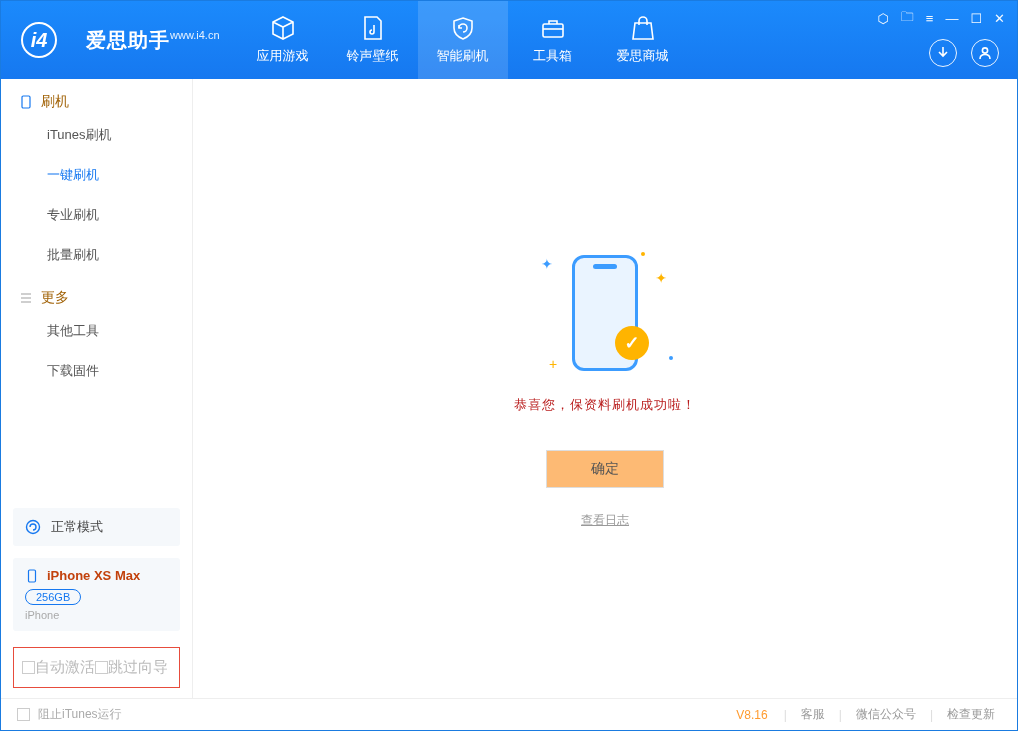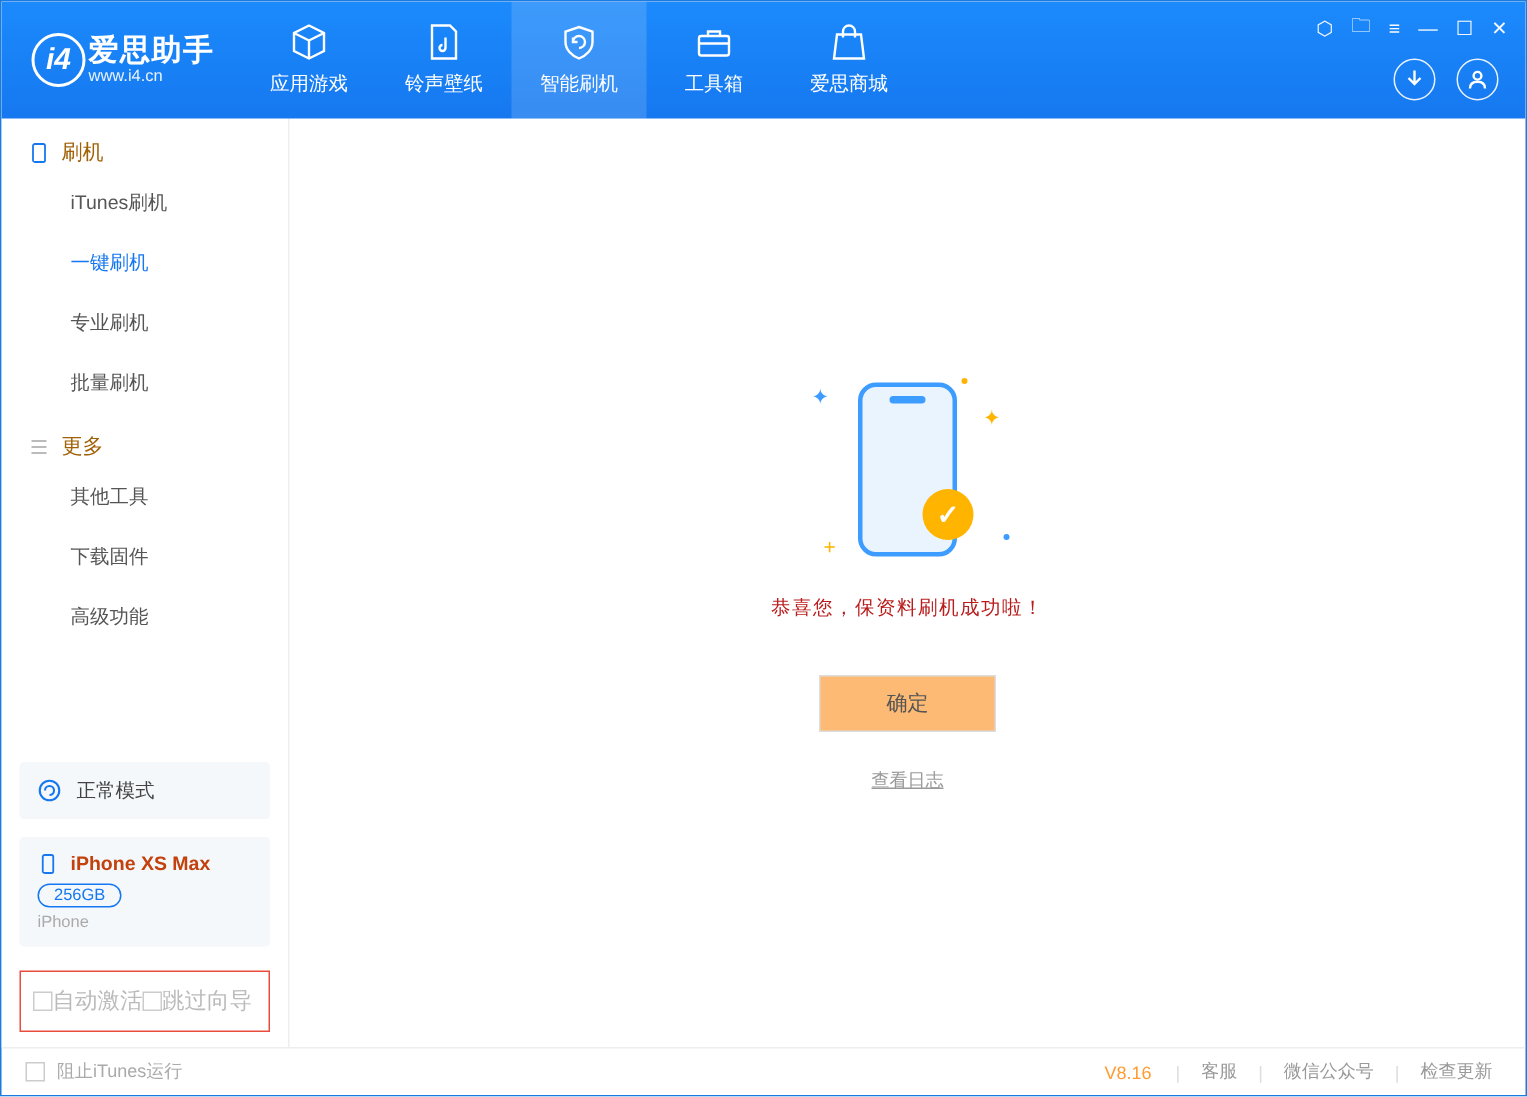--- a/index.html
+++ b/index.html
@@ -1,21 +1,21 @@
 <!DOCTYPE html>
 <html><head>
 <meta charset="utf-8">
 <style>
 * { margin: 0; padding: 0; box-sizing: border-box; font-family: "Microsoft YaHei", Arial, sans-serif; }
 body { background: #e8e8e8; display: flex; align-items: center; justify-content: center; height: 100vh; }
 .window { width: 1018px; height: 731px; background: #fff; border: 1px solid #1a7be0; display: flex; flex-direction: column; overflow: hidden; }
 .header { height: 78px; background: linear-gradient(to bottom, #1b8afc, #1678f0); display: flex; align-items: stretch; color: #fff; position: relative; }
-.logo-block { display: flex; align-items: center; padding: 0 18px 0 20px; gap: 2px; }
+.logo-block { display: flex; align-items: center; padding: 0 18px 0 20px; gap: 17px; }
 .logo-circle { width: 36px; height: 36px; border: 2.5px solid #fff; border-radius: 50%; display: flex; align-items: center; justify-content: center; font-weight: bold; font-size: 20px; font-style: italic; }
-.logo-text { display: flex; flex-direction: column; line-height: 1.1; }
+.logo-text { display: flex; line-height: 1.1; margin-left: 12px; }
 .logo-text .t1 { font-size: 20px; font-weight: bold; letter-spacing: 1px; }
 .logo-text .t2 { font-size: 11px; opacity: 0.9; }
 .nav { display: flex; height: 100%; }
 .nav-item { width: 90px; display: flex; flex-direction: column; align-items: center; justify-content: center; gap: 6px; font-size: 13px; cursor: pointer; position: relative; }
 .nav-item.active { background: rgba(255,255,255,0.15); }
 .nav-item .ico { width: 26px; height: 26px; display: flex; align-items: center; justify-content: center; }
 .titlebar-icons { position: absolute; top: 6px; right: 12px; display: flex; gap: 12px; align-items: center; font-size: 13px; opacity: 0.95; }
 .titlebar-icons span { cursor: pointer; }
 .header-right { position: absolute; bottom: 12px; right: 18px; display: flex; gap: 14px; align-items: center; }
 .header-right .circ { width: 28px; height: 28px; border: 1.8px solid rgba(255,255,255,0.9); border-radius: 50%; display: flex; align-items: center; justify-content: center; cursor: pointer; }
@@ -158,21 +158,20 @@
         <svg class="sicon" viewBox="0 0 14 14">
             <line x1="2" y1="3" x2="12" y2="3" stroke="#bbb" stroke-width="1.4"></line>
             <line x1="2" y1="7" x2="12" y2="7" stroke="#bbb" stroke-width="1.4"></line>
             <line x1="2" y1="11" x2="12" y2="11" stroke="#bbb" stroke-width="1.4"></line>
           </svg>
         <span>更多</span>
       </div>
       <div class="side-items">
         <div class="side-item">其他工具</div>
         <div class="side-item">下载固件</div>
-        <div class="side-item">高级功能</div>
       </div>
       <div class="side-spacer"></div>
       <div class="mode-box">
         <svg width="16" height="16" viewBox="0 0 16 16">
             <circle cx="8" cy="8" r="6.5" fill="none" stroke="#1678f0" stroke-width="1.4"></circle>
             <path d="M5 8 A3 3 0 1 1 8 11" fill="none" stroke="#1678f0" stroke-width="1.4"></path>
           </svg>
         <span>正常模式</span>
       </div>
       <div class="device-box">

